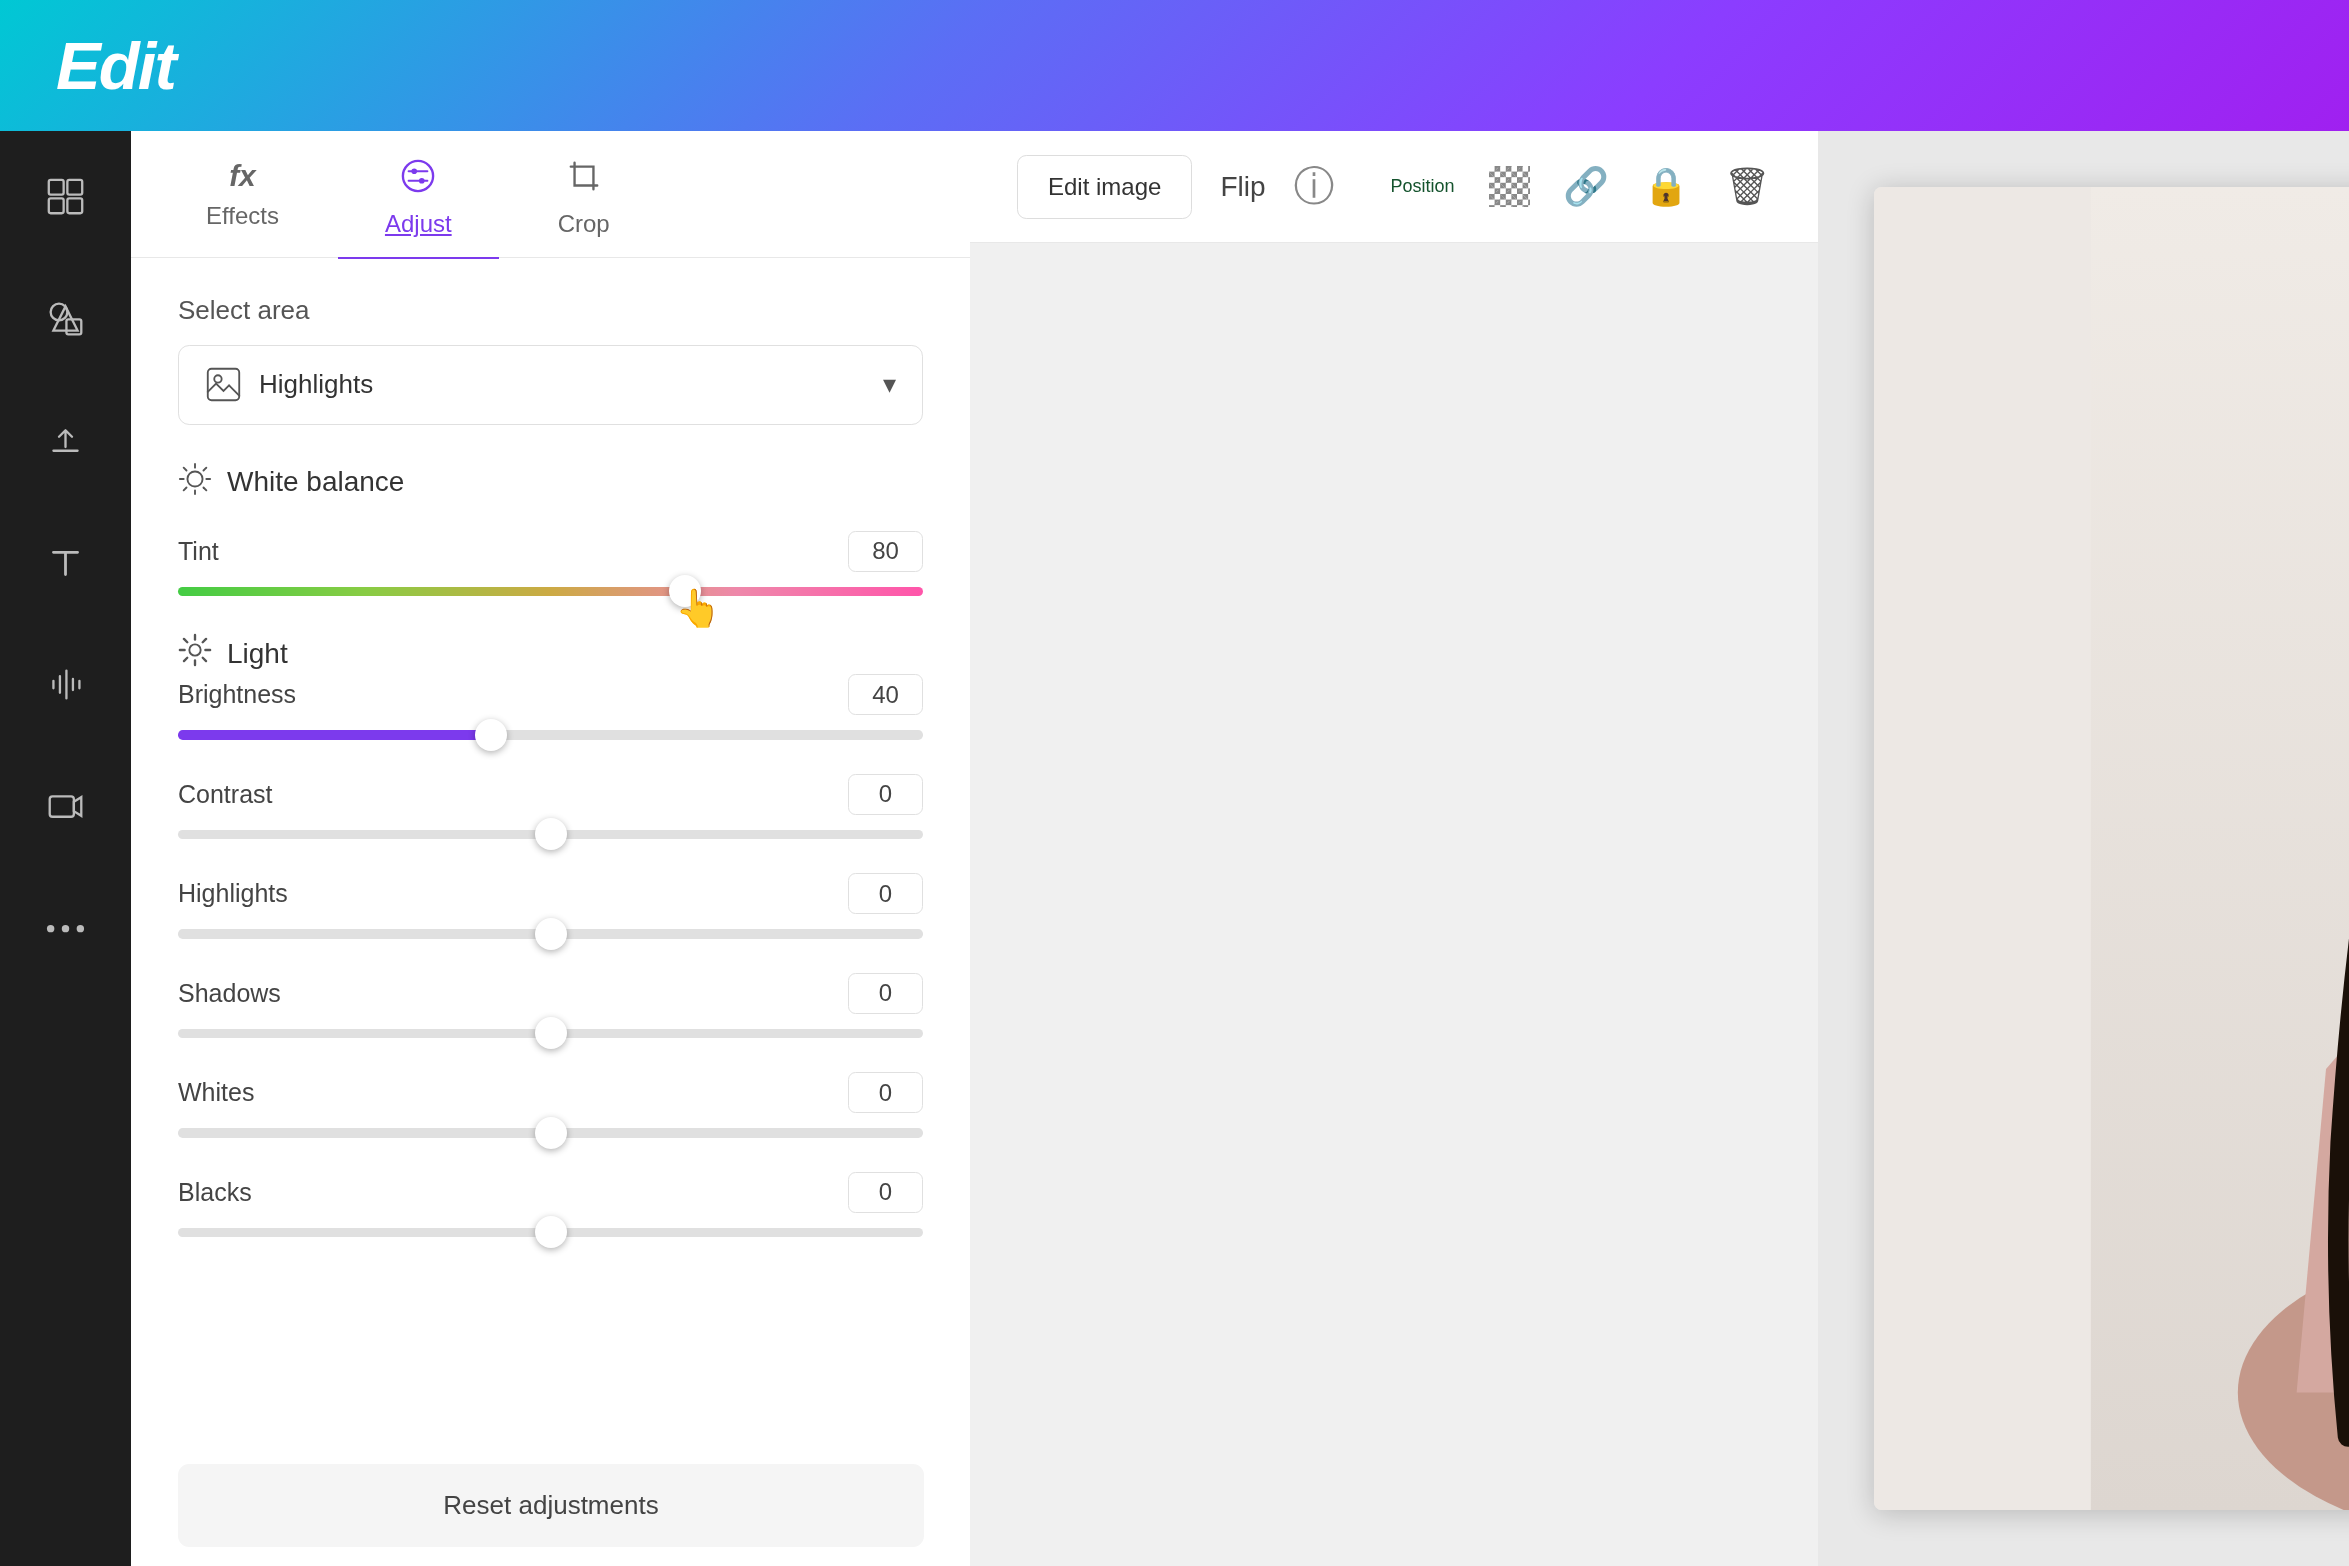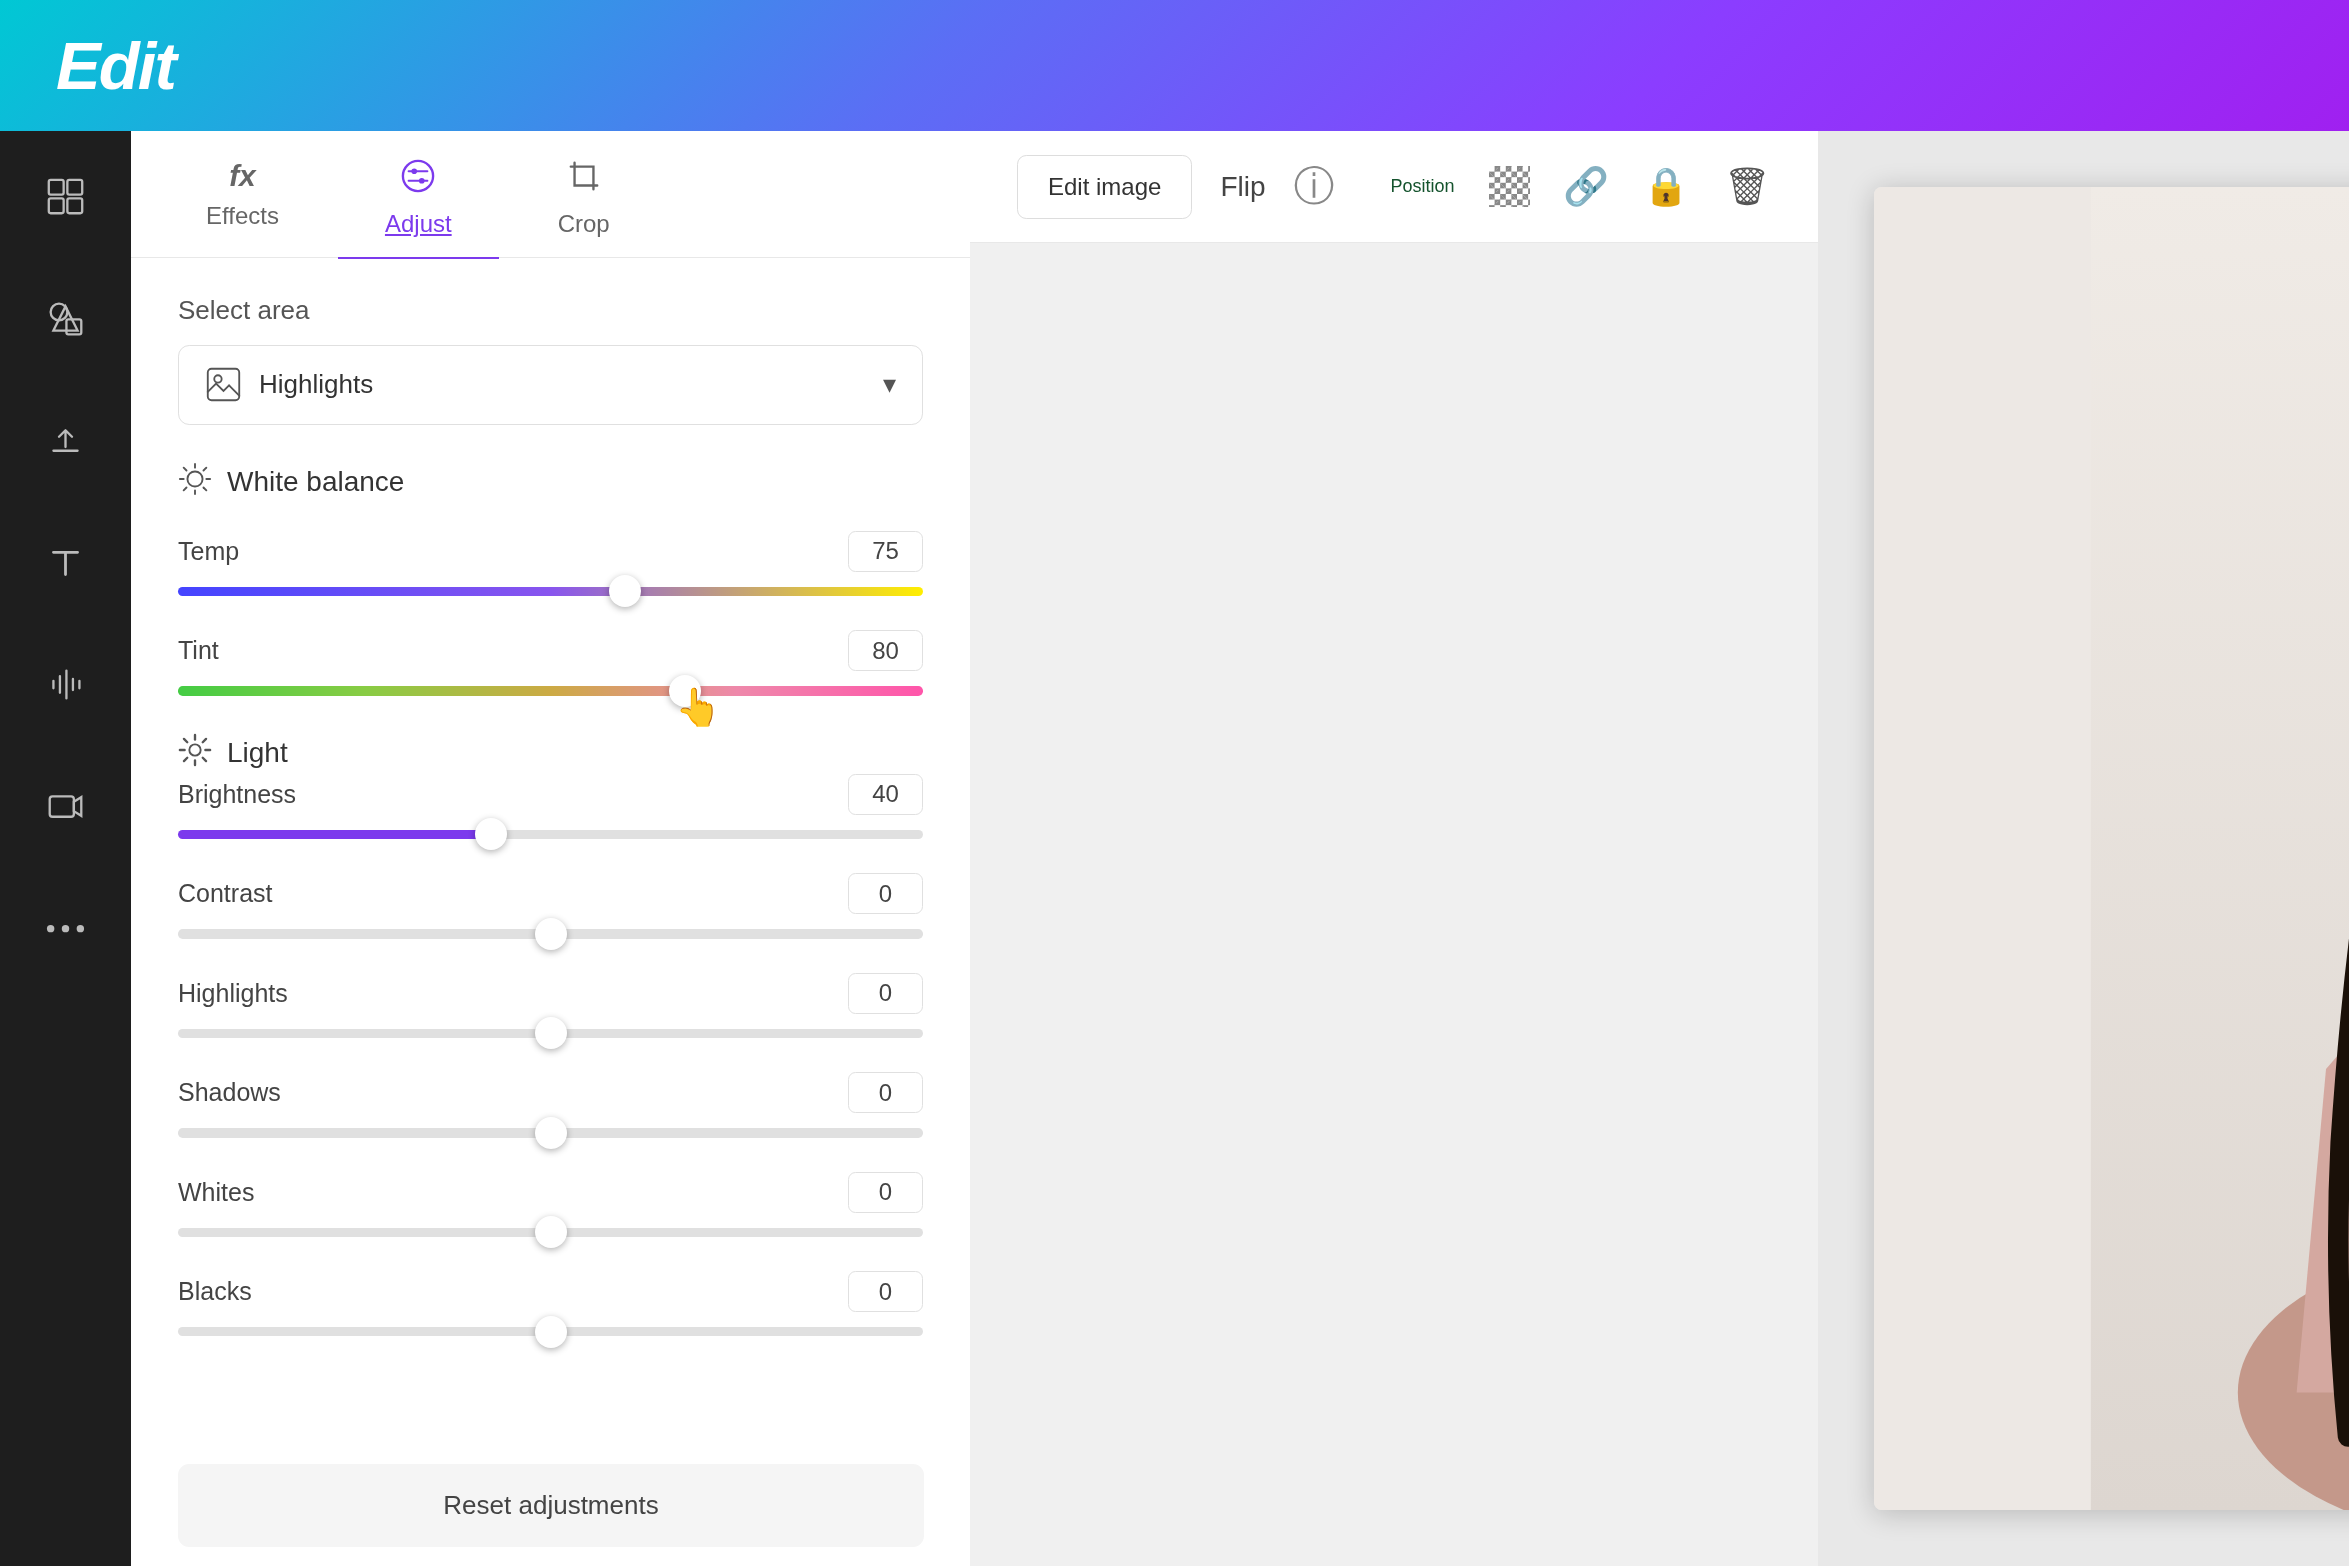--- a/index.html
+++ b/index.html
@@ -388,29 +388,20 @@
               <line x1="30" y1="18" x2="34" y2="18" stroke="#555" stroke-width="2" stroke-linecap="round"></line>
               <line x1="6" y1="6" x2="9" y2="9" stroke="#555" stroke-width="2" stroke-linecap="round"></line>
               <line x1="27" y1="27" x2="30" y2="30" stroke="#555" stroke-width="2" stroke-linecap="round"></line>
               <line x1="30" y1="6" x2="27" y2="9" stroke="#555" stroke-width="2" stroke-linecap="round"></line>
               <line x1="9" y1="27" x2="6" y2="30" stroke="#555" stroke-width="2" stroke-linecap="round"></line>
             </svg>
           </span>
           <span class="wb-title">White balance</span>
         </div>
 
-        <div class="slider-row">
-          <div class="slider-header">
-            <span class="slider-label">Temp</span>
-            <span class="slider-value">75</span>
-          </div>
-          <div class="slider-track track-temp" style="height:9.3px;border-radius:4.7px;">
-            <div class="slider-thumb" style="left:calc(60% - 16px);"></div>
-          </div>
-        </div>
 
         <div class="slider-row">
           <div class="slider-header">
             <span class="slider-label">Tint</span>
             <span class="slider-value">80</span>
           </div>
           <div class="slider-track track-tint" style="height:9.3px;border-radius:4.7px;">
             <div class="slider-thumb" style="left:calc(68% - 16px);">
               
             </div>

